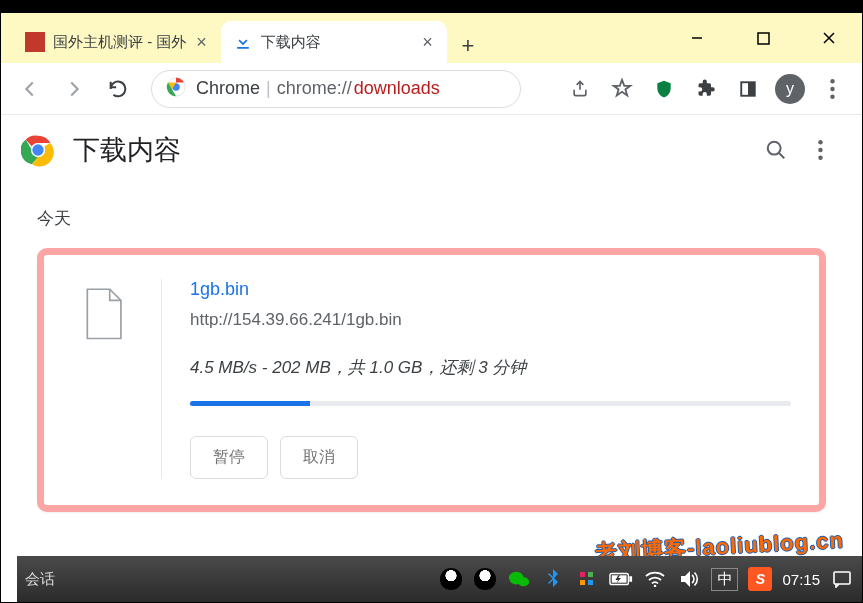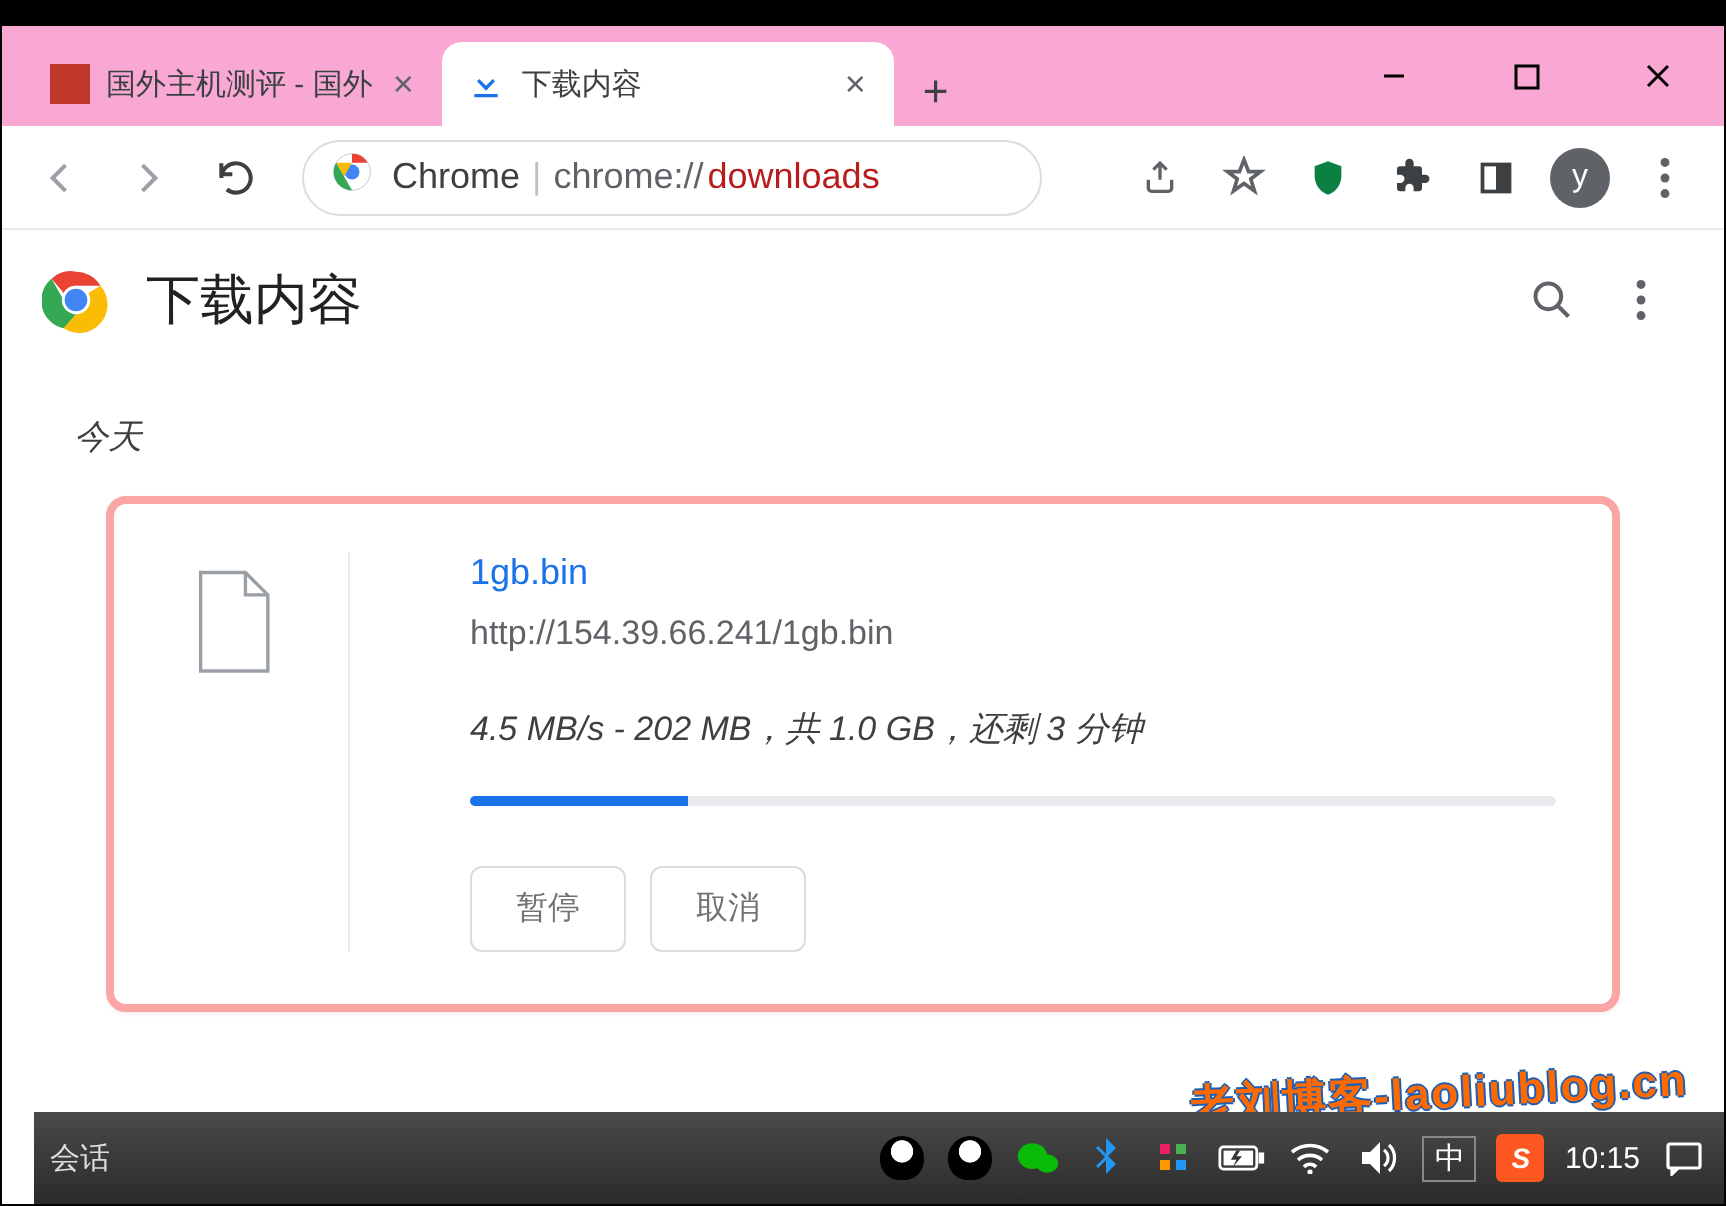--- a/index.html
+++ b/index.html
@@ -2,21 +2,21 @@
 <html><head>
 <meta charset="utf-8">
 <style>
 * { margin: 0; padding: 0; box-sizing: border-box; font-family: "Microsoft YaHei", Arial, sans-serif; }
 body { width: 863px; height: 603px; background: #fff; overflow: hidden; position: relative; border: 1px solid #000; }
 
 
 .titlebar { height: 12px; background: #000; }
 
 
-.tabstrip { height: 50px; background: #f9a8d4; display: flex; align-items: flex-end; padding-left: 12px; position: relative; }
+.tabstrip { height: 50px; background: #fef9c3; display: flex; align-items: flex-end; padding-left: 12px; position: relative; }
 .tab { display: flex; align-items: center; height: 42px; padding: 0 12px; font-size: 15px; color: #3c4043; border-radius: 10px 10px 0 0; gap: 8px; position: relative; }
 .tab.inactive { max-width: 230px; }
 .tab.active { background: #fff; width: 226px; }
 .tab .tab-title { white-space: nowrap; overflow: hidden; flex: 1; }
 .tab .close { font-size: 18px; color: #5f6368; cursor: pointer; padding: 2px; }
 .favicon-box { width: 20px; height: 20px; display: flex; align-items: center; justify-content: center; }
 .favicon-red { width: 20px; height: 20px; background: #c0392b; }
 .newtab { width: 34px; height: 34px; display: flex; align-items: center; justify-content: center; font-size: 22px; color: #3c4043; border-radius: 50%; margin-left: 4px; cursor: pointer; }
 .win-controls { position: absolute; right: 0; top: 0; display: flex; height: 50px; }
 .win-btn { width: 66px; display: flex; align-items: center; justify-content: center; font-size: 16px; }
@@ -34,23 +34,23 @@
 .ext-btn { width: 40px; height: 38px; display: flex; align-items: center; justify-content: center; }
 .avatar { width: 30px; height: 30px; border-radius: 50%; background: #5f6368; color: #fff; display: flex; align-items: center; justify-content: center; font-size: 16px; }
 
 
 .page { position: absolute; top: 114px; left: 0; right: 0; bottom: 46px; background: #fff; }
 .page-header { height: 70px; display: flex; align-items: center; padding: 0 20px; }
 .page-header .chrome-logo { width: 34px; height: 34px; margin-right: 18px; }
 .page-header h1 { font-size: 27px; font-weight: 400; color: #202124; flex: 1; }
 .page-header .hdr-btn { width: 44px; height: 44px; display: flex; align-items: center; justify-content: center; color: #5f6368; font-size: 22px; }
 
-.section-label { padding: 22px 36px 18px; font-size: 17px; color: #3c4043; font-style: italic; }
-
-.card { margin: 0 52px; background: #fff; border: 4px solid #fca5a5; border-radius: 10px; box-shadow: 0 1px 2px rgba(60,64,67,0.08); display: flex; padding: 24px 0 26px; gap: 32px; }
+.section-label { padding: 22px 36px 18px; font-size: 17px; color: #3c4043; }
+
+.card { margin: 0 36px; background: #fff; border: 7px solid #fca5a5; border-radius: 10px; box-shadow: 0 1px 2px rgba(60,64,67,0.08); display: flex; padding: 24px 0 26px; }
 .card-left { width: 118px; display: flex; justify-content: center; padding-top: 8px; border-right: 1px solid #e8eaed; }
 .file-icon { width: 46px; height: 56px; }
 .card-body { flex: 1; padding: 0 28px; }
 .filename { color: #1a73e8; font-size: 18px; margin-bottom: 10px; }
 .fileurl { color: #5f6368; font-size: 17px; margin-bottom: 26px; }
 .status { color: #3c4043; font-size: 17px; margin-bottom: 22px; font-style: italic; }
 .progress { height: 5px; background: #e8eaed; border-radius: 3px; margin-bottom: 30px; overflow: hidden; }
 .progress-bar { height: 100%; background: #1a73e8; width: 20%; }
 .actions { display: flex; gap: 12px; }
 .btn { border: 1px solid #dadce0; background: #fff; color: #737373; padding: 10px 22px; font-size: 16px; border-radius: 6px; cursor: pointer; }
@@ -279,21 +279,21 @@
         </svg>
     </span>
     <span class="tray-icon">
       <svg width="20" height="18" viewBox="0 0 20 18">
           <path fill="#fff" d="M2 6h4l5-5v16l-5-5H2z"></path>
           <path fill="none" stroke="#fff" stroke-width="1.6" d="M13 5a5 5 0 0 1 0 8M15.5 2.5a9 9 0 0 1 0 13"></path>
         </svg>
     </span>
     <span class="ime-box">中</span>
     <span class="tray-icon" style="background:#ff5722;border-radius:3px;color:#fff;font-weight:bold;font-style:italic">S</span>
-    <span class="clock">10:15</span>
+    <span class="clock">07:15</span>
     <span class="tray-icon">
       <svg width="20" height="18" viewBox="0 0 20 18">
           <rect x="2" y="2" width="16" height="12" rx="1" fill="none" stroke="#fff" stroke-width="1.6"></rect>
           <path d="M7 14l-3 3v-3" fill="none" stroke="#fff" stroke-width="1.6"></path>
         </svg>
     </span>
   </div>
 </div>
 
 </body></html>

